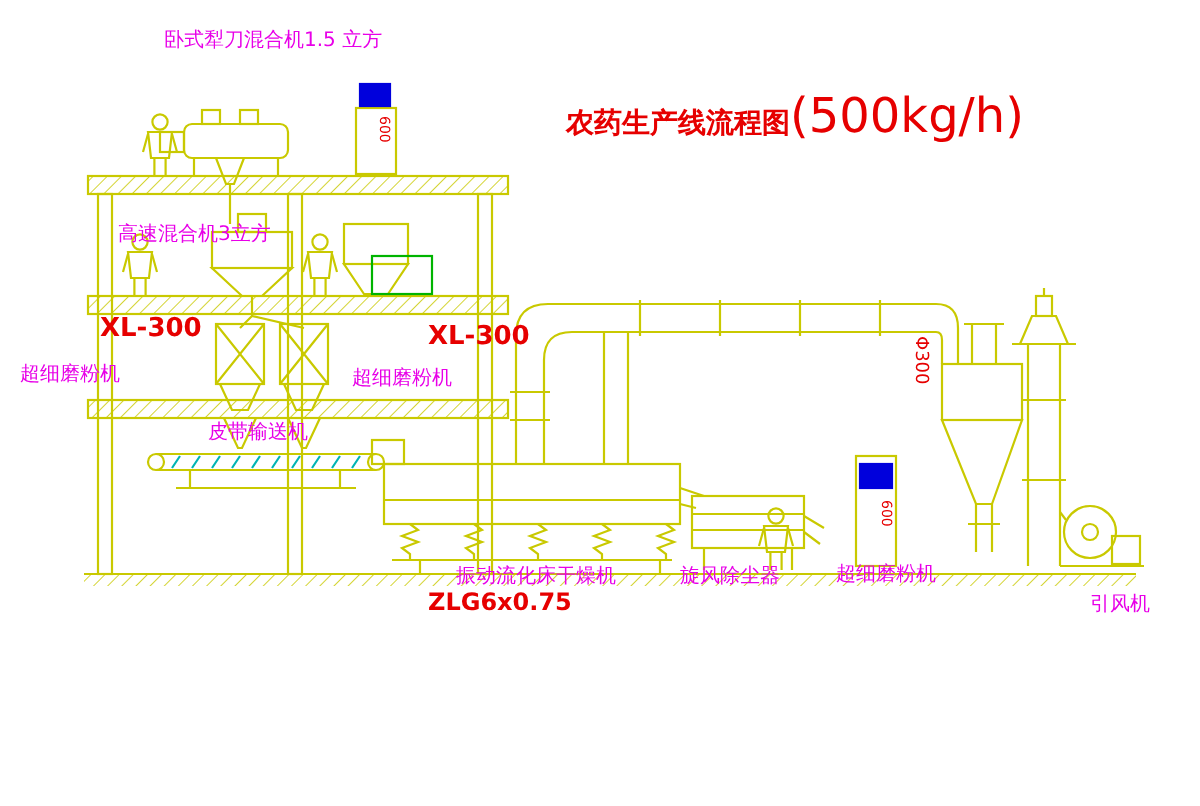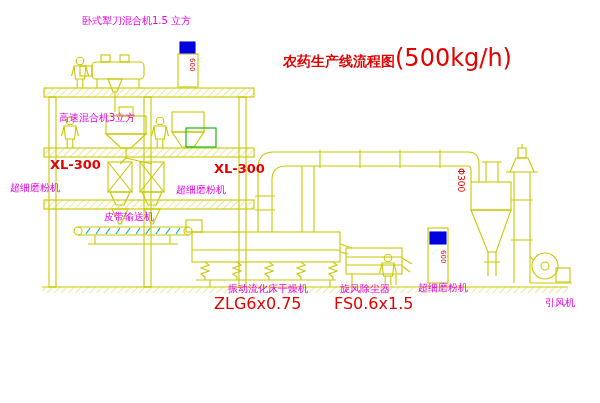--- a/index.html
+++ b/index.html
@@ -5,21 +5,21 @@
   html,body{margin:0;padding:0;background:#fff;}
   .canvas{
     position:relative;width:600px;height:403px;background:var(--background,#fff);
     overflow:hidden;font-family:"DejaVu Sans",sans-serif;
   }
   svg{position:absolute;left:0;top:0;}
   .lbl{position:absolute;white-space:nowrap;line-height:1.1;}
   .m{color:var(--label-magenta,#e800e8);font-size:10px;}
   .r{color:var(--model-red,#e60000);}
   .model{font-size:13px;font-weight:bold;margin-left:36px;}
-  .model-lg{font-size:16px;font-weight:normal;}
+  .model-lg{font-size:12px;font-weight:bold;}
   .title-row{position:absolute;left:283px;top:44px;color:var(--model-red,#e60000);}
   .title-row .t1{font-size:14px;font-weight:bold;}
   .title-row .t2{font-size:24px;}
 </style>
 </head>
 <body>
 
 <div class="canvas">
 
   <svg width="600" height="403" viewBox="0 0 600 403">
@@ -190,18 +190,17 @@
 
   <div class="lbl r model" style="left:178px;top:162px">XL-300</div>
   <div class="lbl m" style="left:176px;top:184px">超细磨粉机</div>
 
   <div class="lbl m" style="left:104px;top:211px">皮带输送机</div>
 
   <div class="lbl m" style="left:228px;top:283px">振动流化床干燥机</div>
   <div class="lbl r model-lg" style="left:214px;top:295px">ZLG6x0.75</div>
 
   <div class="lbl m" style="left:340px;top:283px">旋风除尘器</div>
-  <div class="lbl r model-lg" style="left:334px;top:295px">FS0.6x1.5</div>
 
   <div class="lbl m" style="left:418px;top:282px">超细磨粉机</div>
   <div class="lbl m" style="left:545px;top:297px">引风机</div>
 
 </div>
 
 </body></html>

